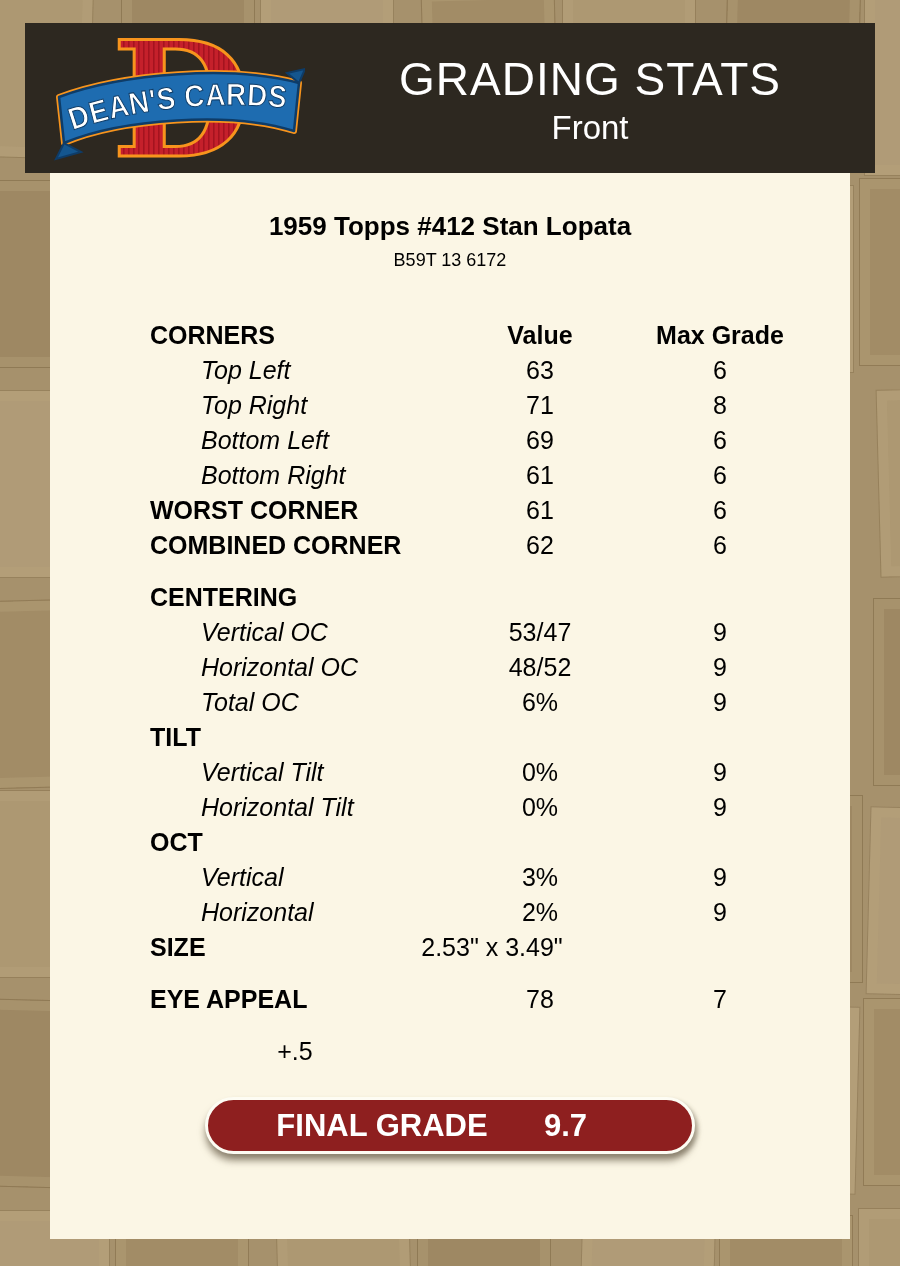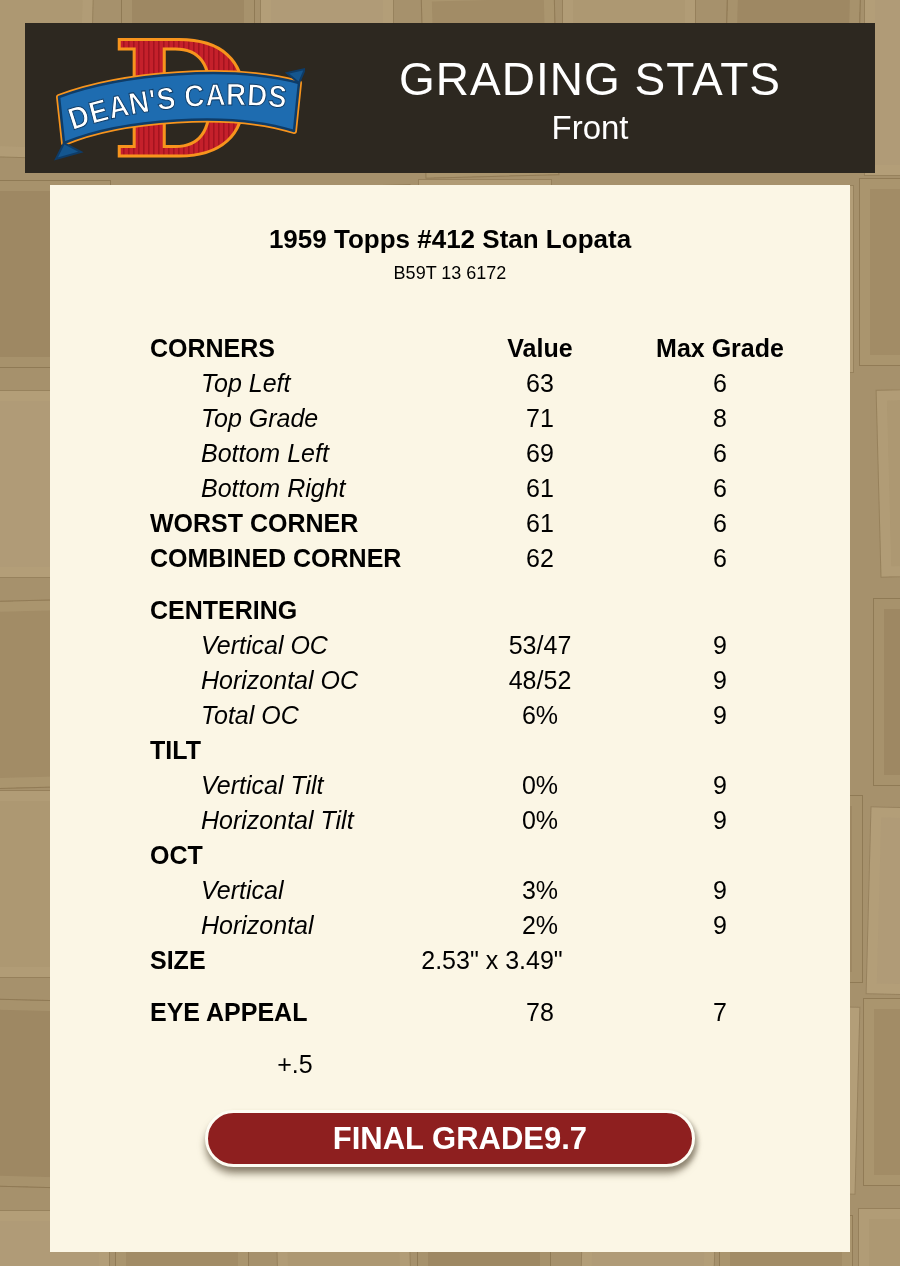--- a/index.html
+++ b/index.html
@@ -27,21 +27,21 @@
   .header-text {
     position:absolute; left:280px; right:0; top:0; bottom:0;
     display:flex; flex-direction:column; align-items:center; justify-content:center;
     color:#ffffff; padding-top:4px;
   }
   .header-title { font-size:46px; letter-spacing:1px; line-height:56px; }
   .header-subtitle { font-size:33px; line-height:42px; }
 
   
   .panel {
-    position:absolute; left:50px; top:185px; width:800px; height:1067px;
+    position:absolute; left:50px; top:172px; width:800px; height:1067px;
     background:#fbf6e5; z-index:1; box-sizing:border-box; padding-top:38px;
     color:#000;
   }
   .card-title { text-align:center; font-size:26px; font-weight:bold; line-height:32px; }
   .card-serial { text-align:center; font-size:18px; line-height:36px; }
 
   .stats-table { margin-top:40px; }
   .row {
     display:grid; grid-template-columns:290px 200px 160px;
     padding-left:100px; height:35px; align-items:center;
@@ -55,21 +55,21 @@
   .gap { margin-top:17px; }
 
   
   .final-grade {
     position:absolute; left:155px; top:925px; width:490px; height:57px;
     background:#8e1f1f; border:3px solid #fdfcf3; border-radius:29px;
     box-shadow:0 7px 7px rgba(110,100,80,.65), 3px 3px 4px rgba(110,100,80,.4);
     display:flex; align-items:center; color:#ffffff; font-weight:bold; font-size:31px;
     box-sizing:border-box;
   }
-  .final-grade-label { flex:1; text-align:right; padding-left:12px; }
+  .final-grade-label { flex:1; text-align:center; padding-left:12px; }
   .final-grade-value { width:120px; text-align:left; padding-right:28px; }
 </style>
 </head>
 <body>
 
 <div id="bg-cards">
     <div class="bg-card" style="left: -42px; top: -30px; background: rgb(175, 154, 116); transform: rotate(1.5deg);"></div>
     <div class="bg-card" style="left: 121px; top: -17px; background: rgb(157, 135, 98);"></div>
     <div class="bg-card" style="left: 260px; top: -24px; background: rgb(178, 157, 121);"></div>
     <div class="bg-card" style="left: 423px; top: -11px; background: rgb(162, 140, 102); transform: rotate(-1.5deg);"></div>
@@ -157,21 +157,21 @@
       <span class="c-value">Value</span>
       <span class="c-max">Max Grade</span>
     </div>
 
     <div class="row indent">
       <span class="c-label">Top Left</span>
       <span class="c-value">63</span>
       <span class="c-max">6</span>
     </div>
     <div class="row indent">
-      <span class="c-label">Top Grade</span>
+      <span class="c-label">Top Right</span>
       <span class="c-value">71</span>
       <span class="c-max">8</span>
     </div>
     <div class="row indent">
       <span class="c-label">Bottom Left</span>
       <span class="c-value">69</span>
       <span class="c-max">6</span>
     </div>
     <div class="row indent">
       <span class="c-label">Bottom Right</span>

